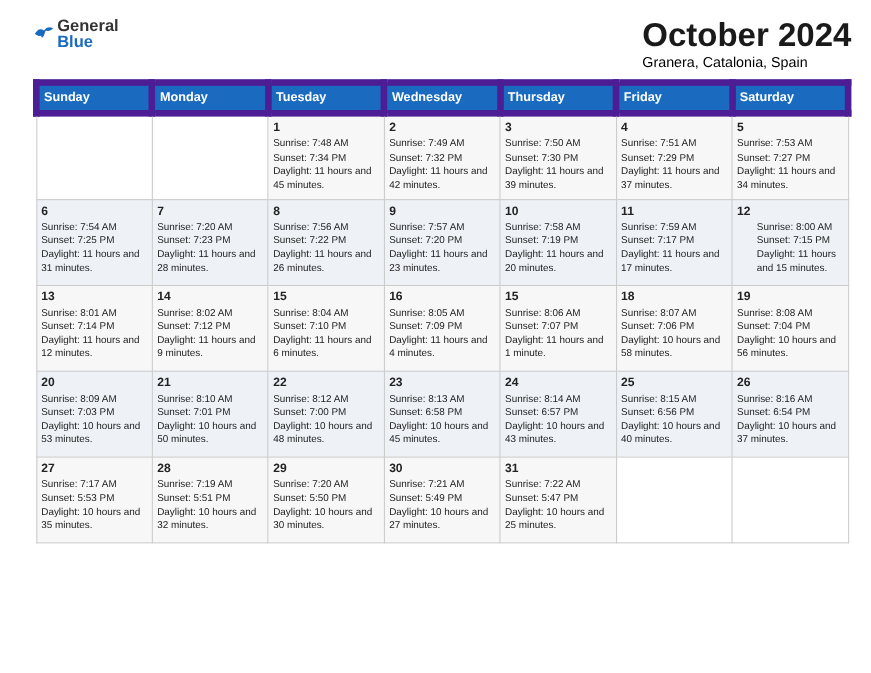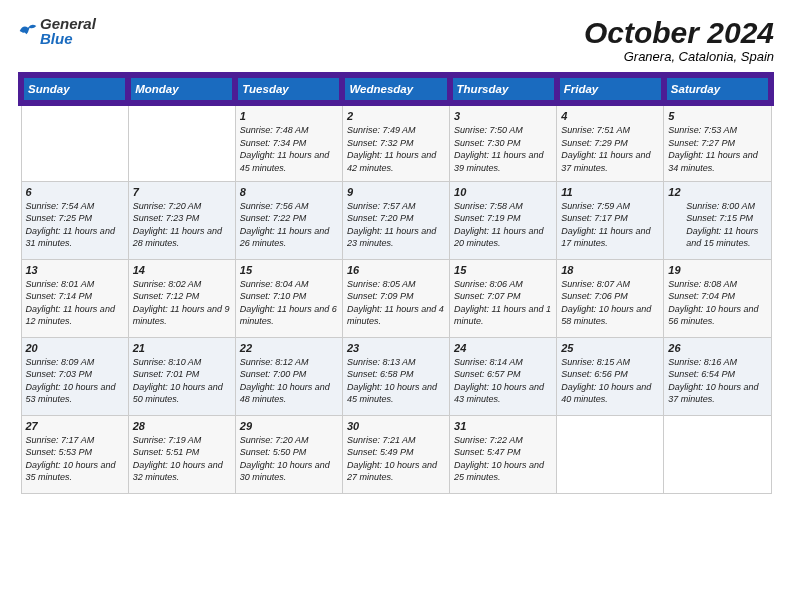--- a/index.html
+++ b/index.html
@@ -6,32 +6,30 @@
     body {
       font-family: Arial, sans-serif;
       background: #fff;
       width: 792px;
       height: 612px;
       overflow: hidden;
     }
     .page {
       width: 792px;
       height: 612px;
-      padding: 16px 18px 10px 18px;
+      padding: 16px 18px 10px 30px;
       background: #fff;
-      font-style: italic;
     }
     .header {
       display: flex;
       justify-content: space-between;
       align-items: flex-start;
       margin-bottom: 8px;
     }
     .title-section {
-      text-align: right;
     }
     .month-title {
       font-size: 30px;
       font-weight: bold;
       color: #1a1a1a;
       line-height: 1.1;
     }
     .location {
       font-size: 13px;
       color: #000000;

